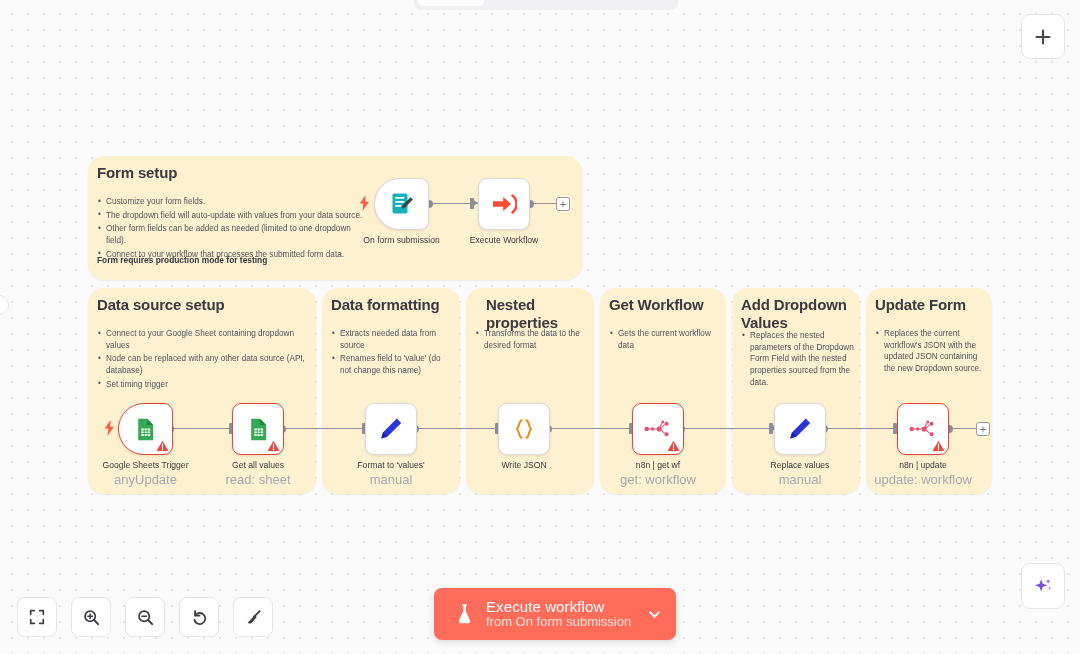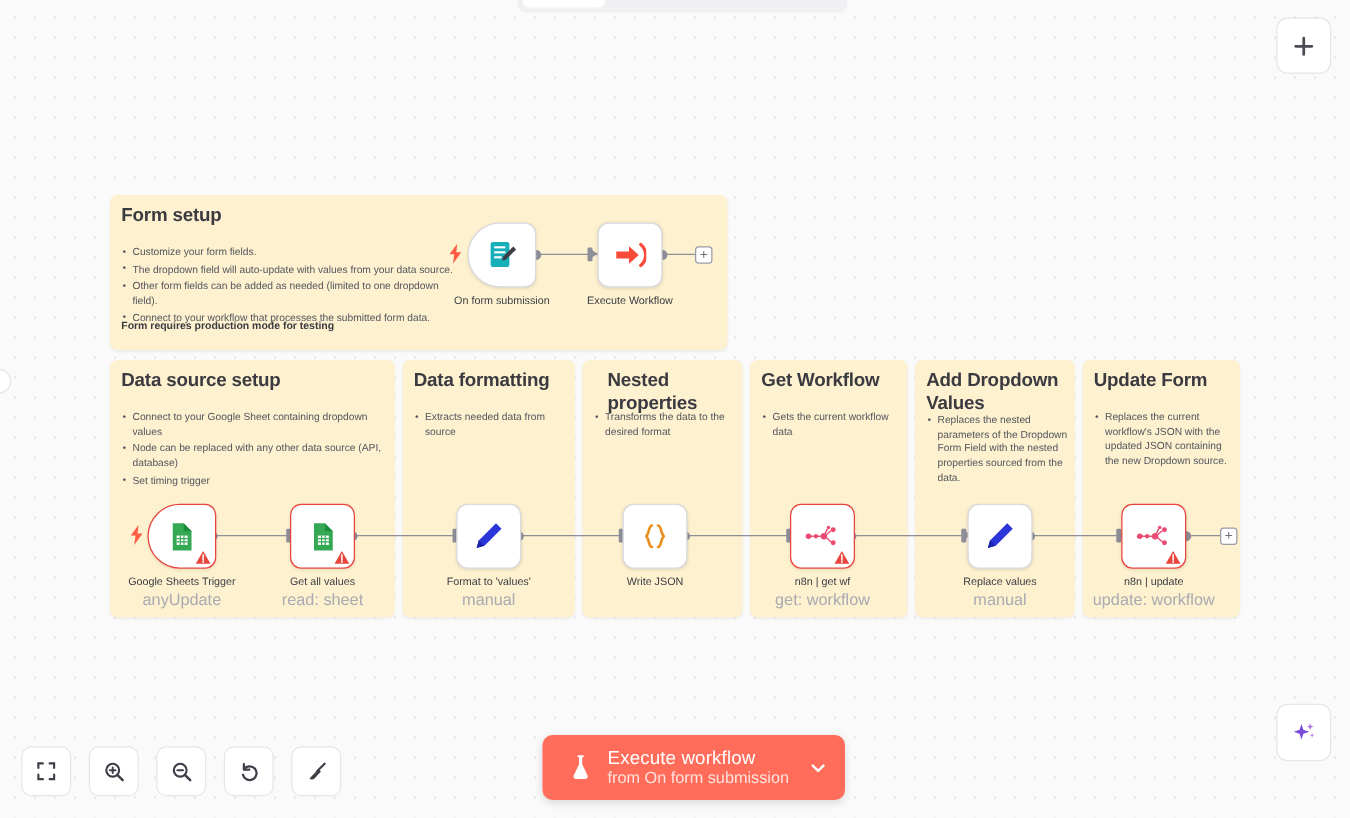--- a/index.html
+++ b/index.html
@@ -74,21 +74,21 @@
   .exec-main { display: flex; align-items: center; gap: 11px; padding: 0 8px 0 20px; }
   .exec-text { display: flex; flex-direction: column; justify-content: center; line-height: 1.14; }
   .exec-title { color: #ffffff; font-size: 15px; font-weight: 400; letter-spacing: .1px; }
   .exec-sub   { color: #ffe2dd; font-size: 13px; }
   .exec-caret { display: flex; align-items: center; padding: 0 14px 0 8px; }
 
   
   .note {
     position: absolute;
     background: #fdf1cf;
-    border-radius: 6px;
+    border-radius: 16px;
     box-shadow: 0 1px 2px rgba(0,0,0,.06);
     overflow: hidden;
   }
   .note-title {
     font-size: 15px; font-weight: 700; color: #3a3a40;
     letter-spacing: -.15px;
     line-height: 1.18;
   }
   .note ul { margin: 0; padding: 0; list-style: none; }
   .note li {
@@ -288,20 +288,21 @@
       <li>Connect to your Google Sheet containing dropdown values</li>
       <li>Node can be replaced with any other data source (API, database)</li>
       <li>Set timing trigger</li>
     </ul>
   </div>
 
   <div class="note" style="left:322px; top:288px; width:138px; height:206px;">
     <div class="note-title" style="position:absolute; left:9px; top:8px;">Data formatting</div>
     <ul style="position:absolute; left:9px; top:40px; width:122px;">
       <li>Extracts needed data from source</li>
+      <li>Renames field to 'value' (do not change this name)</li>
     </ul>
   </div>
 
   <div class="note" style="left:466px; top:288px; width:128px; height:206px;">
     <div class="note-title" style="position:absolute; left:9px; top:8px;margin-left:11px;">Nested properties</div>
     <ul style="position:absolute; left:9px; top:40px; width:114px;">
       <li>Transforms the data to the desired format</li>
     </ul>
   </div>
 

